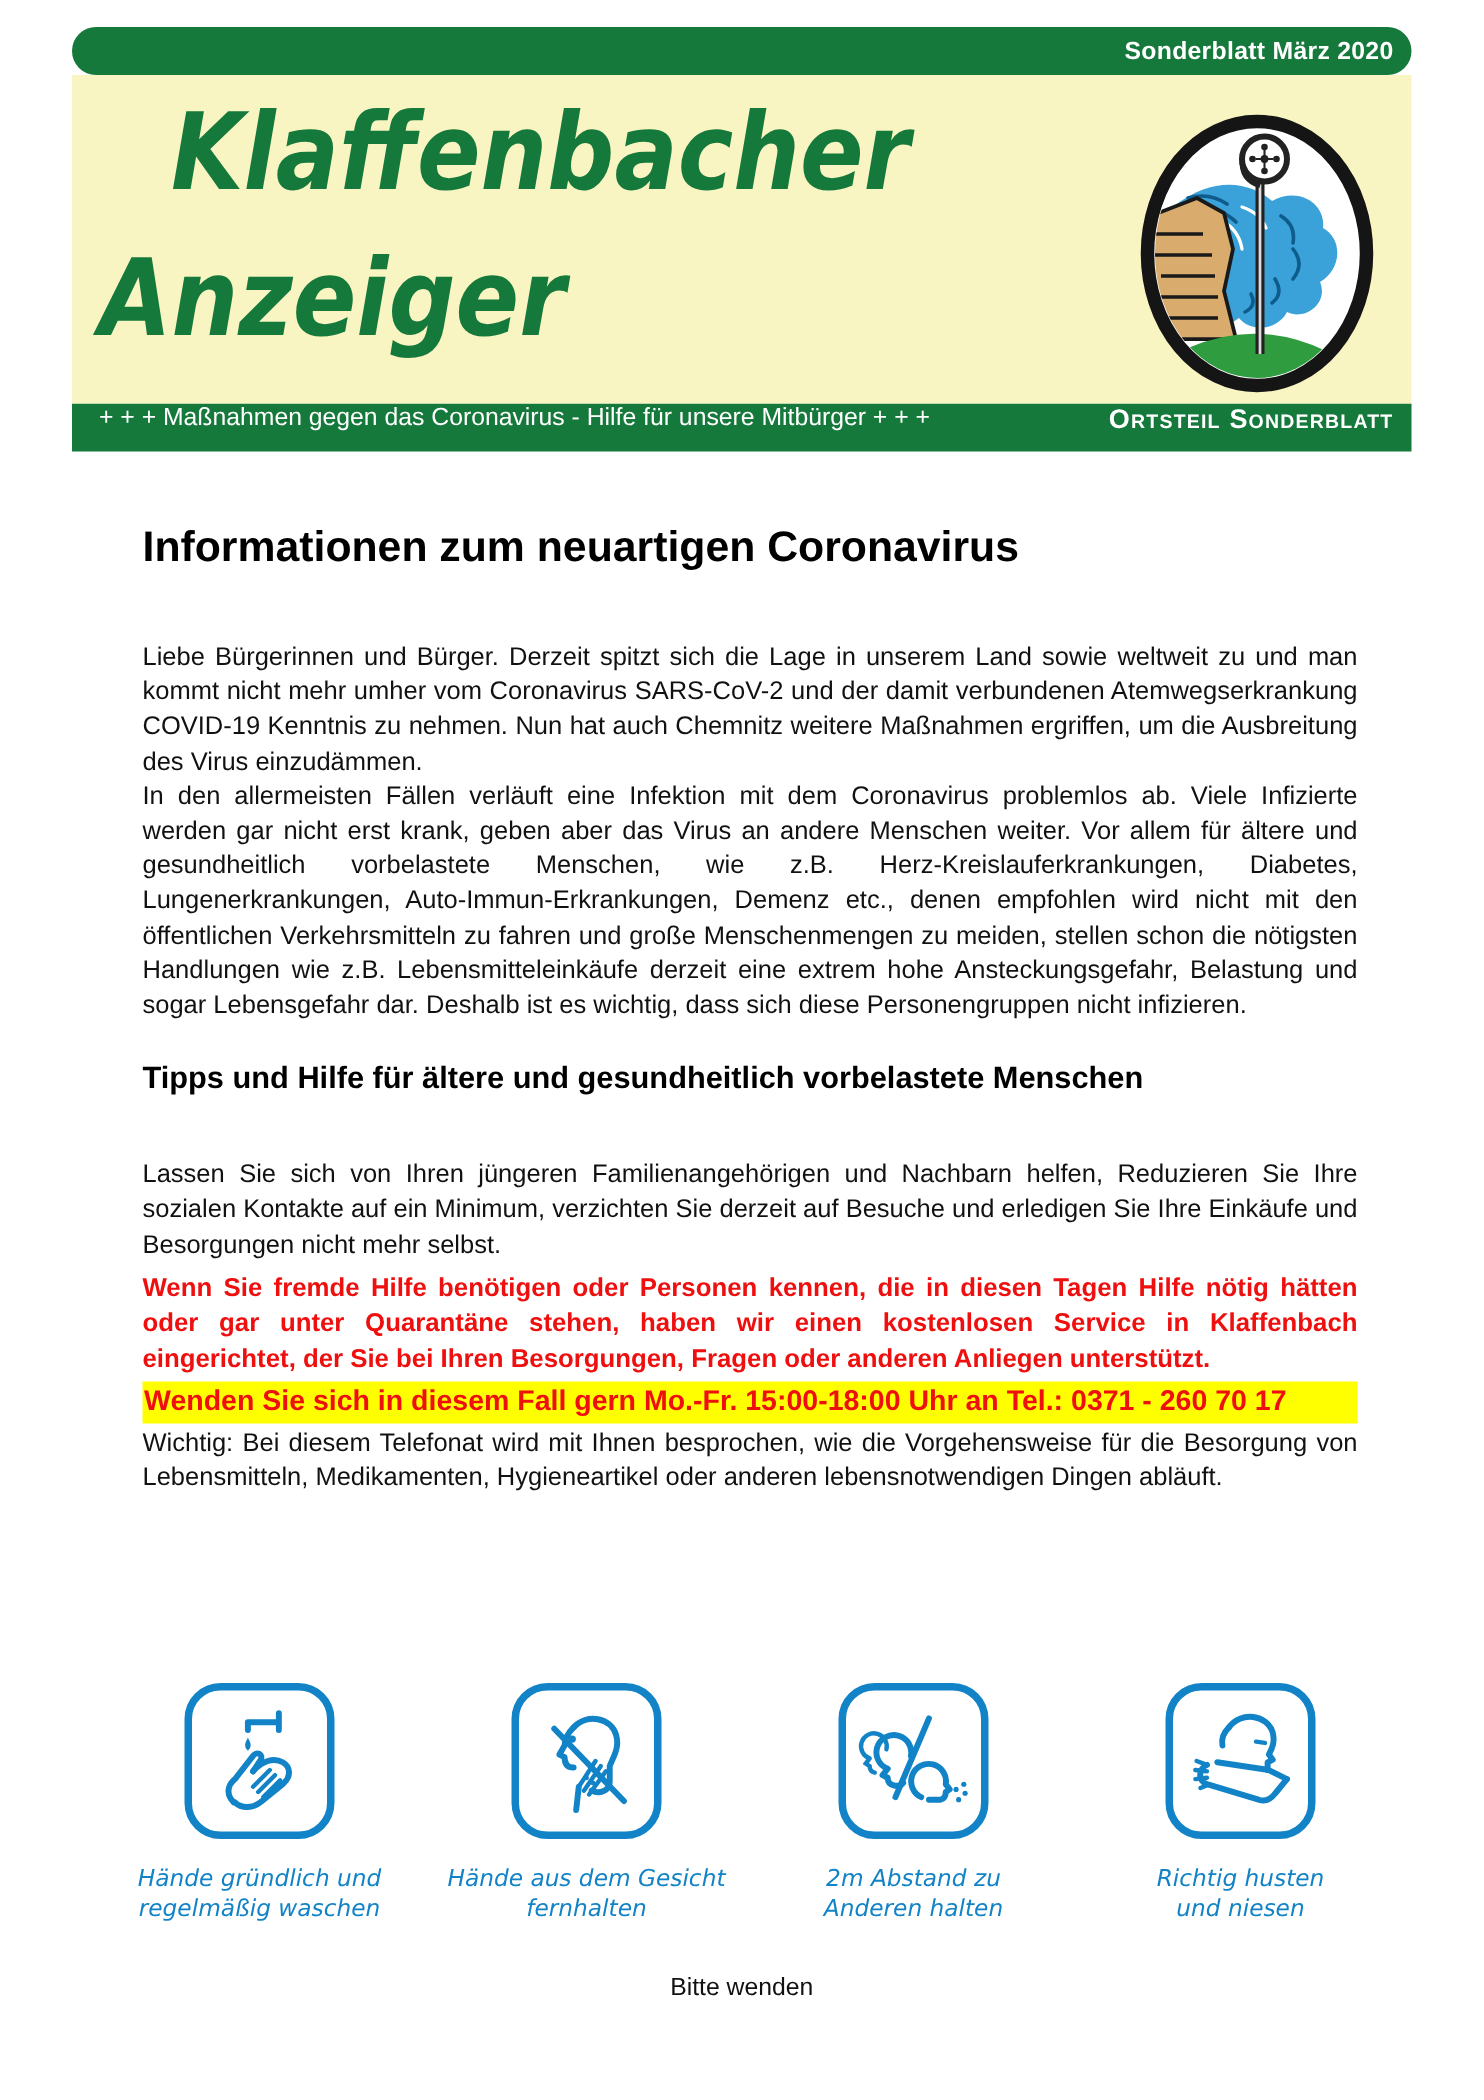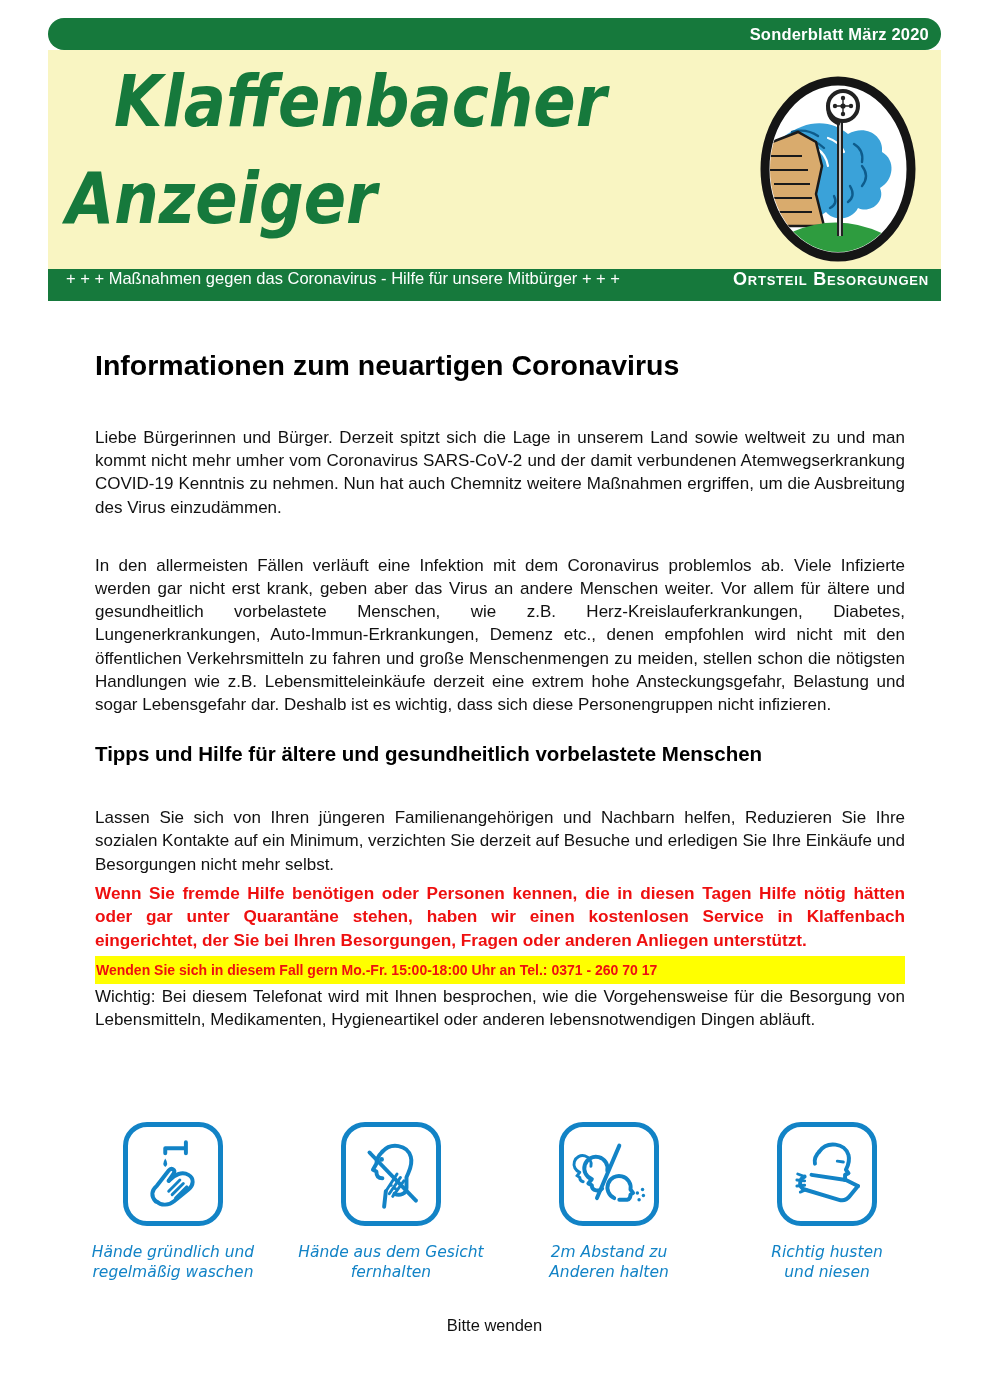--- a/index.html
+++ b/index.html
@@ -21,25 +21,25 @@
   .banner{background:#16793c;height:32px;display:flex;justify-content:space-between;
           padding:0 12px 0 18px;box-sizing:border-box;}
   .banner .ticker{color:#ffffff;font-size:16.5px;}
   .banner .district{color:#ffffff;font-size:18px;font-weight:bold;font-variant:small-caps;letter-spacing:.8px;}
 
   
   .content{position:absolute;left:95px;top:0;width:810px;}
   .content h1{margin:348px 0 0;font-size:28.5px;line-height:34px;font-weight:bold;color:#000;}
   .content p{margin:0;font-size:17px;line-height:23.2px;text-align:justify;}
   p.intro{margin-top:44px;}
-  p.risk{margin-top:35px;}
+  p.risk{}
   .content h2{margin:25px 0 0;font-size:20.5px;line-height:26px;font-weight:bold;color:#000;}
   p.advice{margin-top:39px;}
   p.help{margin-top:6px;color:#ee0f0f;font-weight:bold;font-size:17.2px;line-height:23.6px;}
-  p.hotline{margin-top:3px;background:#ffff00;color:#ee0f0f;font-weight:bold;font-size:14px;
+  p.hotline{margin-top:3px;background:#ffff00;color:#ee0f0f;font-weight:bold;font-size:19px;
             line-height:22px;padding:3px 0 3px 1px;white-space:nowrap;text-align:left;}
   p.important{margin-top:1px;}
 
   
   .tips{position:absolute;left:64px;top:1122px;width:872px;display:flex;}
   .tip{flex:1 1 0;display:flex;flex-direction:column;align-items:center;margin:0;}
   .tip-box{width:90px;height:94px;border:5px solid #1283c6;border-radius:24px;background:#fff;
            display:flex;align-items:center;justify-content:center;}
   .tip-box svg{width:86px;height:90px;}
   .tip figcaption{margin-top:16px;color:#1283c6;font-family:"DejaVu Sans",sans-serif;font-style:italic;
@@ -90,21 +90,21 @@
           <circle cx="93" cy="32" r="2.2" fill="#222222"></circle>
           <circle cx="85" cy="40" r="2.2" fill="#222222"></circle>
           <circle cx="77" cy="32" r="2.2" fill="#222222"></circle>
           <path d="M85 26 v12 M79 32 h12" stroke="#222222" stroke-width="1.4"></path>
         </g>
       </svg>
     </div>
 
     <div class="banner">
       <span class="ticker">+ + + Maßnahmen gegen das Coronavirus - Hilfe für unsere Mitbürger + + +</span>
-      <span class="district">Ortsteil Besorgungen</span>
+      <span class="district">Ortsteil Sonderblatt</span>
     </div>
   </header>
 
   <main class="content">
     <h1>Informationen zum neuartigen Coronavirus</h1>
     <p class="intro">Liebe Bürgerinnen und Bürger. Derzeit spitzt sich die Lage in unserem Land sowie weltweit zu und man kommt nicht mehr umher vom Coronavirus SARS-CoV-2 und der damit verbundenen Atemwegserkrankung COVID-19 Kenntnis zu nehmen. Nun hat auch Chemnitz weitere Maßnahmen ergriffen, um die Ausbreitung des Virus einzudämmen.</p>
     <p class="risk">In den allermeisten Fällen verläuft eine Infektion mit dem Coronavirus problemlos ab. Viele Infizierte werden gar nicht erst krank, geben aber das Virus an andere Menschen weiter. Vor allem für ältere und gesundheitlich vorbelastete Menschen, wie z.B. Herz-Kreislauferkrankungen, Diabetes, Lungenerkrankungen, Auto-Immun-Erkrankungen, Demenz etc., denen empfohlen wird nicht mit den öffentlichen Verkehrsmitteln zu fahren und große Menschenmengen zu meiden, stellen schon die nötigsten Handlungen wie z.B. Lebensmitteleinkäufe derzeit eine extrem hohe Ansteckungsgefahr, Belastung und sogar Lebensgefahr dar. Deshalb ist es wichtig, dass sich diese Personengruppen nicht infizieren.</p>
     <h2>Tipps und Hilfe für ältere und gesundheitlich vorbelastete Menschen</h2>
     <p class="advice">Lassen Sie sich von Ihren jüngeren Familienangehörigen und Nachbarn helfen, Reduzieren Sie Ihre sozialen Kontakte auf ein Minimum, verzichten Sie derzeit auf Besuche und erledigen Sie Ihre Einkäufe und Besorgungen nicht mehr selbst.</p>
     <p class="help">Wenn Sie fremde Hilfe benötigen oder Personen kennen, die in diesen Tagen Hilfe nötig hätten oder gar unter Quarantäne stehen, haben wir einen kostenlosen Service in Klaffenbach eingerichtet, der Sie bei Ihren Besorgungen, Fragen oder anderen Anliegen unterstützt.</p>

